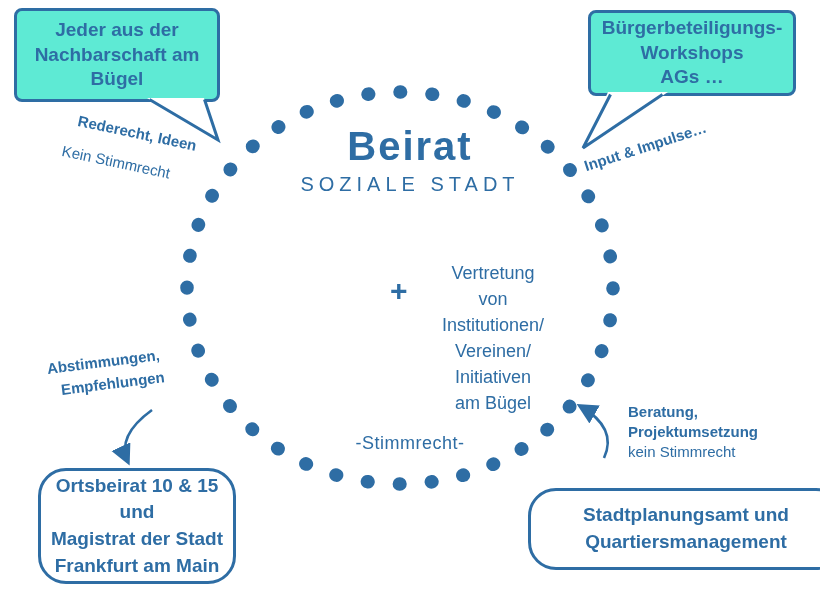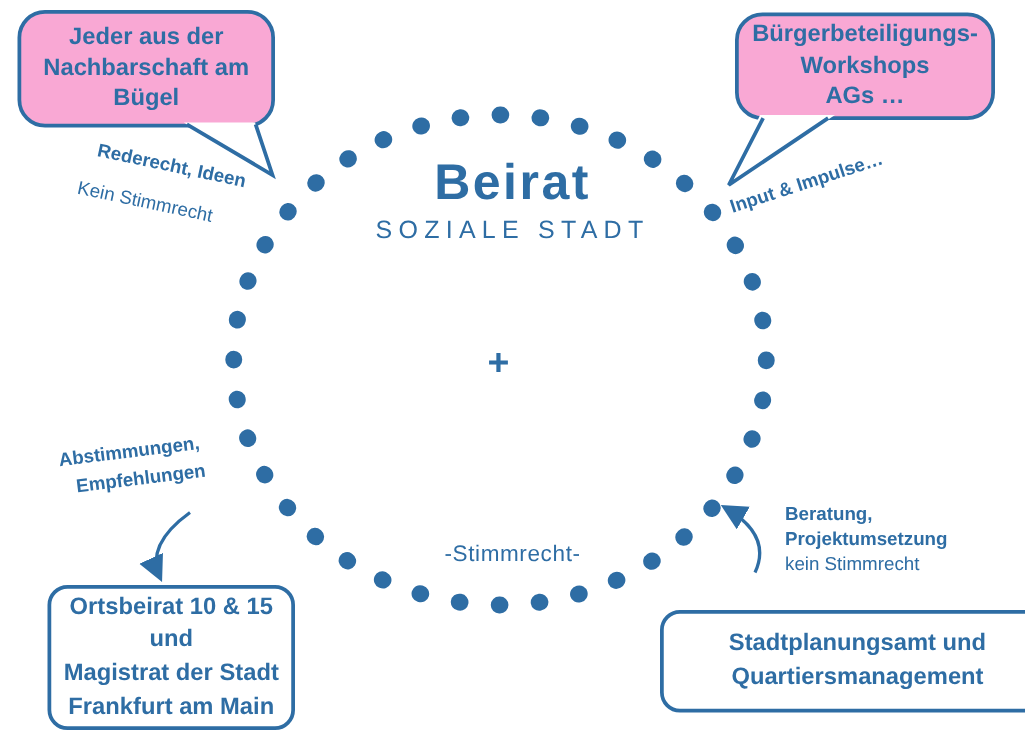--- a/index.html
+++ b/index.html
@@ -12,30 +12,30 @@
   svg.layer { position:absolute; left:0; top:0; pointer-events:none; }
   .underlay { z-index:0; }
   .overlay  { z-index:3; }
 
   .dots  { fill:none; stroke:#2e6da4; stroke-width:13.5;
            stroke-linecap:round; stroke-dasharray:0.02 0.98; }
   .arrow { fill:none; stroke:#2e6da4; stroke-width:2.6; }
   .tailfill { fill:#ffffff; stroke:none; }
   .tailline { fill:none; stroke:#2e6da4; stroke-width:3; }
 
-  .bubble { position:absolute; z-index:2; background:#f9a8d4;
-            border:3px solid #2e6da4; border-radius:22px;
+  .bubble { position:absolute; z-index:2; background:#5eead4;
+            border:3px solid #2e6da4; border-radius:8px;
             display:flex; align-items:center; justify-content:center;
             text-align:center; font-size:19px; font-weight:bold; line-height:1.3;
             white-space:pre-line; }
   .bubble-tl { left:14px;  top:8px;  width:206px; height:94px; }
   .bubble-tr { left:588px; top:10px; width:208px; height:86px; }
 
   .box { position:absolute; z-index:1; background:#fff;
-         border:3px solid #2e6da4; border-radius:16px;
+         border:3px solid #2e6da4; border-radius:28px;
          display:flex; align-items:center; justify-content:center;
          text-align:center; font-size:19px; font-weight:bold; line-height:1.4;
          white-space:pre-line; }
   .box-bl { left:38px;  top:468px; width:198px; height:116px; }
   .box-br { left:528px; top:488px; width:316px; height:82px; }
 
   .abs { position:absolute; z-index:1; }
   .pre { white-space:pre-line; }
 
   .title-group { left:50%; transform:translateX(-50%); top:124px; text-align:center; }
@@ -89,20 +89,26 @@
     <polygon class="tailfill" points="608,92 668,92 583,148"></polygon>
     <path class="tailline" d="M 610.5 94.5 L 583 148 L 662.5 94.5"></path>
   </svg>
 
   <div class="abs title-group">
     <div class="title">Beirat</div>
     <div class="sub1">SOZIALE STADT</div>
   </div>
 
   <div class="abs plus-sign">+</div>
+  <div class="abs members-right pre">Vertretung
+von
+Institutionen/
+Vereinen/
+Initiativen
+am Bügel</div>
   <div class="abs voting-note">-Stimmrecht-</div>
 
   <div class="lbl bold lbl-rederecht">Rederecht, Ideen</div>
   <div class="lbl lbl-keinstimm-t">Kein Stimmrecht</div>
   <div class="lbl bold lbl-input">Input &amp; Impulse…</div>
   <div class="lbl bold lbl-abst1">Abstimmungen,</div>
   <div class="lbl bold lbl-abst2">Empfehlungen</div>
   <div class="lbl lbl-beratung">
     <div class="bold pre">Beratung,
 Projektumsetzung</div>

